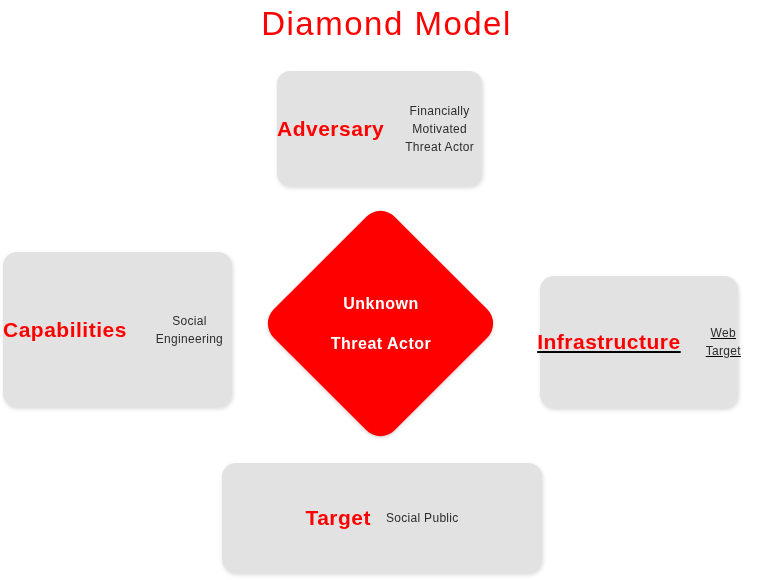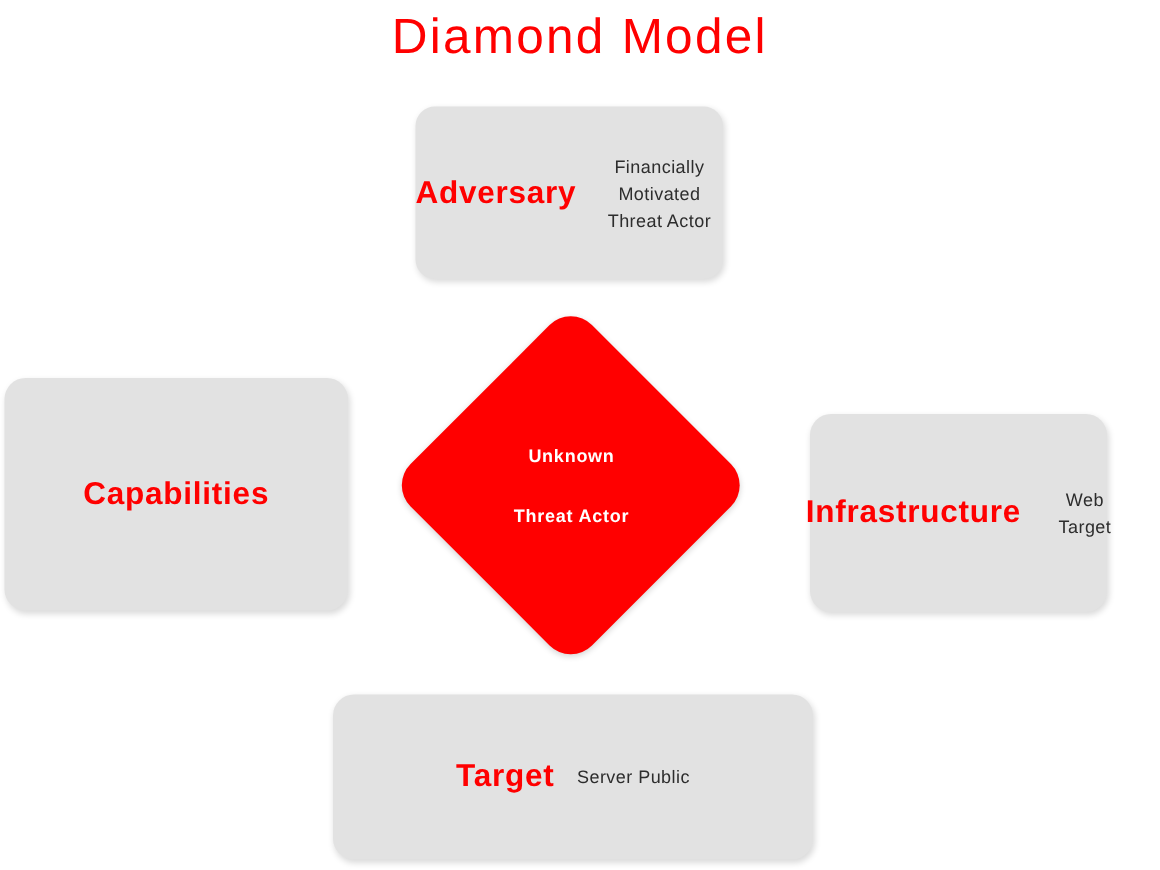--- a/index.html
+++ b/index.html
@@ -44,69 +44,70 @@
   .node-desc{
     color:var(--desc);
     font-size:12px;
     line-height:18px;
     letter-spacing:0.3px;
   }
 
   .node-adversary{left:277px;top:71px;width:205px;height:115px;border-radius:13px;gap:13px;}
   .node-adversary .node-desc{max-width:165px;}
   .node-capabilities{left:3px;top:252px;width:229px;height:155px;gap:20px;}
-  .node-infrastructure{left:540px;top:276px;width:198px;height:132px;gap:25px;}
+  .node-infrastructure{left:540px;top:276px;width:198px;height:132px;gap:25px;text-decoration:underline;}
   .node-target{left:222px;top:463px;width:320px;height:110px;gap:15px;}
 
   .diamond-shape{
     position:absolute;
     left:295px;top:238px;
     width:171px;height:171px;
     background:var(--accent);
     border-radius:20px;
     transform:rotate(45deg);
     box-shadow:1px 1px 4px rgba(0,0,0,0.18);
   }
   .diamond-text{
     position:absolute;
     left:281px;top:294px;
     width:200px;
     text-align:center;
     color:var(--diamond-text);
     font-weight:700;
-    font-size:12px;
+    font-size:16px;
     letter-spacing:0.5px;
   }
   .diamond-line1{line-height:20px;}
   .diamond-line2{line-height:20px;margin-top:20px;}
 </style>
 </head>
 <body>
 
 <div class="canvas">
 
   <h1 class="title">Diamond Model</h1>
 
   <div class="node node-adversary">
     <div class="node-label">Adversary</div>
     <div class="node-desc">Financially Motivated Threat Actor</div>
   </div>
 
   <div class="node node-capabilities">
     <div class="node-label">Capabilities</div>
+    <div class="node-desc">Social Engineering</div>
   </div>
 
   <div class="node node-infrastructure">
     <div class="node-label">Infrastructure</div>
     <div class="node-desc">Web Target</div>
   </div>
 
   <div class="node node-target">
     <div class="node-label">Target</div>
-    <div class="node-desc">Server Public</div>
+    <div class="node-desc">Social Public</div>
   </div>
 
   <div class="diamond-shape"></div>
   <div class="diamond-text">
     <div class="diamond-line1">Unknown</div>
     <div class="diamond-line2">Threat Actor</div>
   </div>
 
 </div>
 

